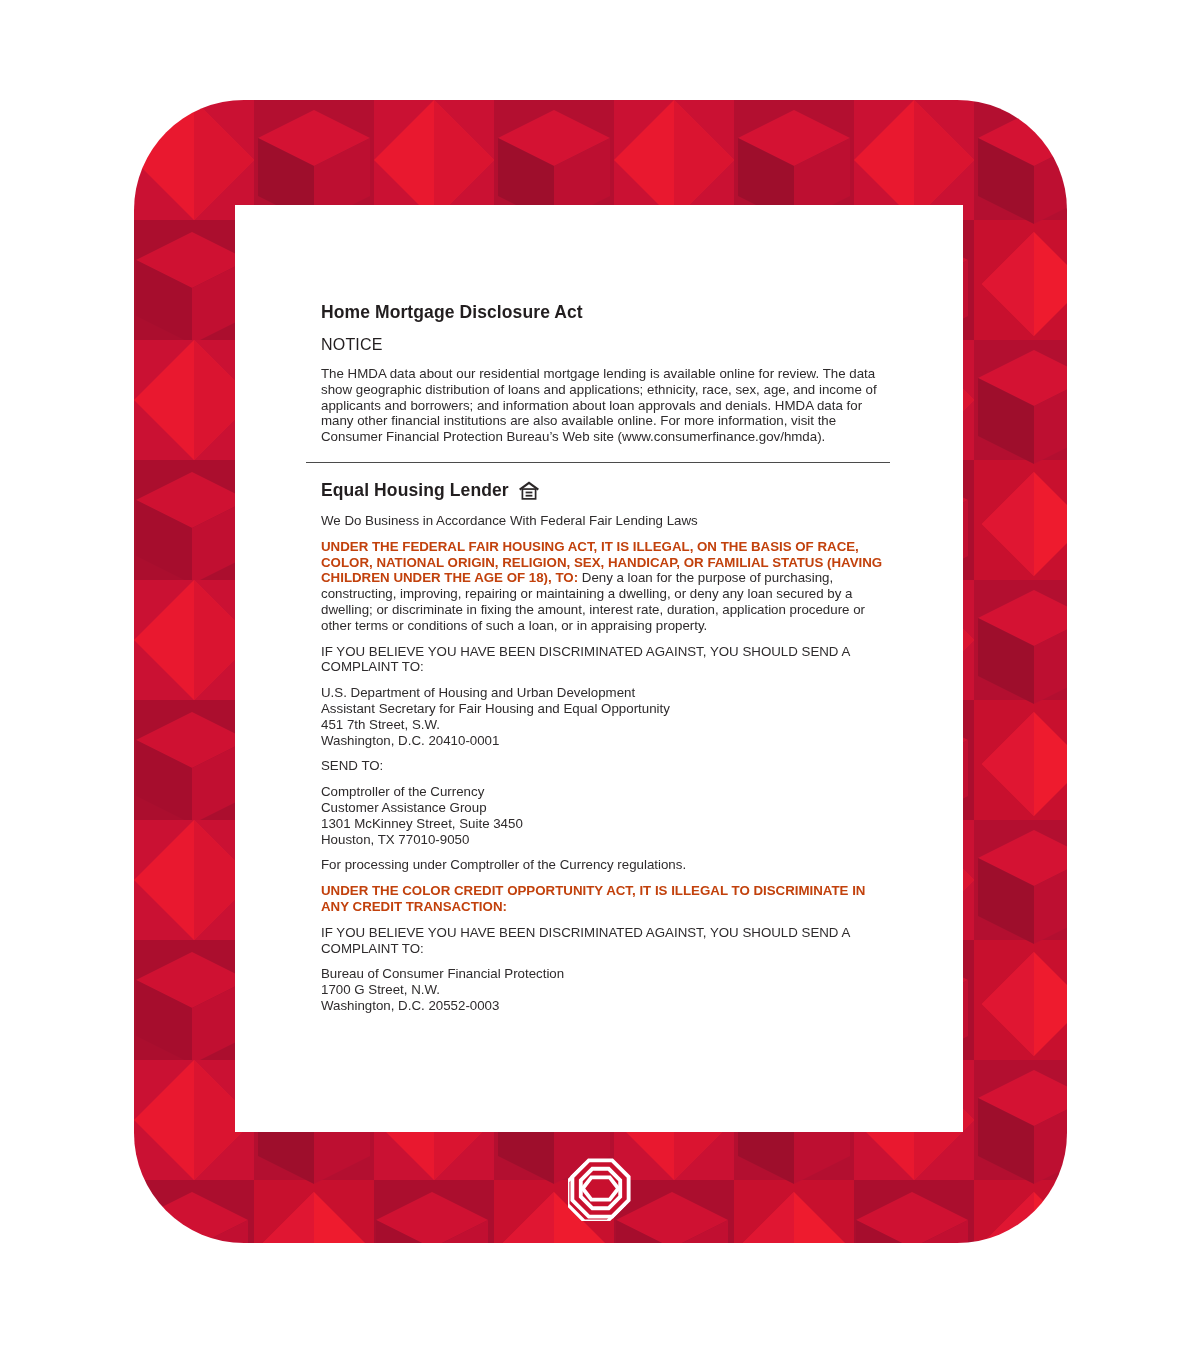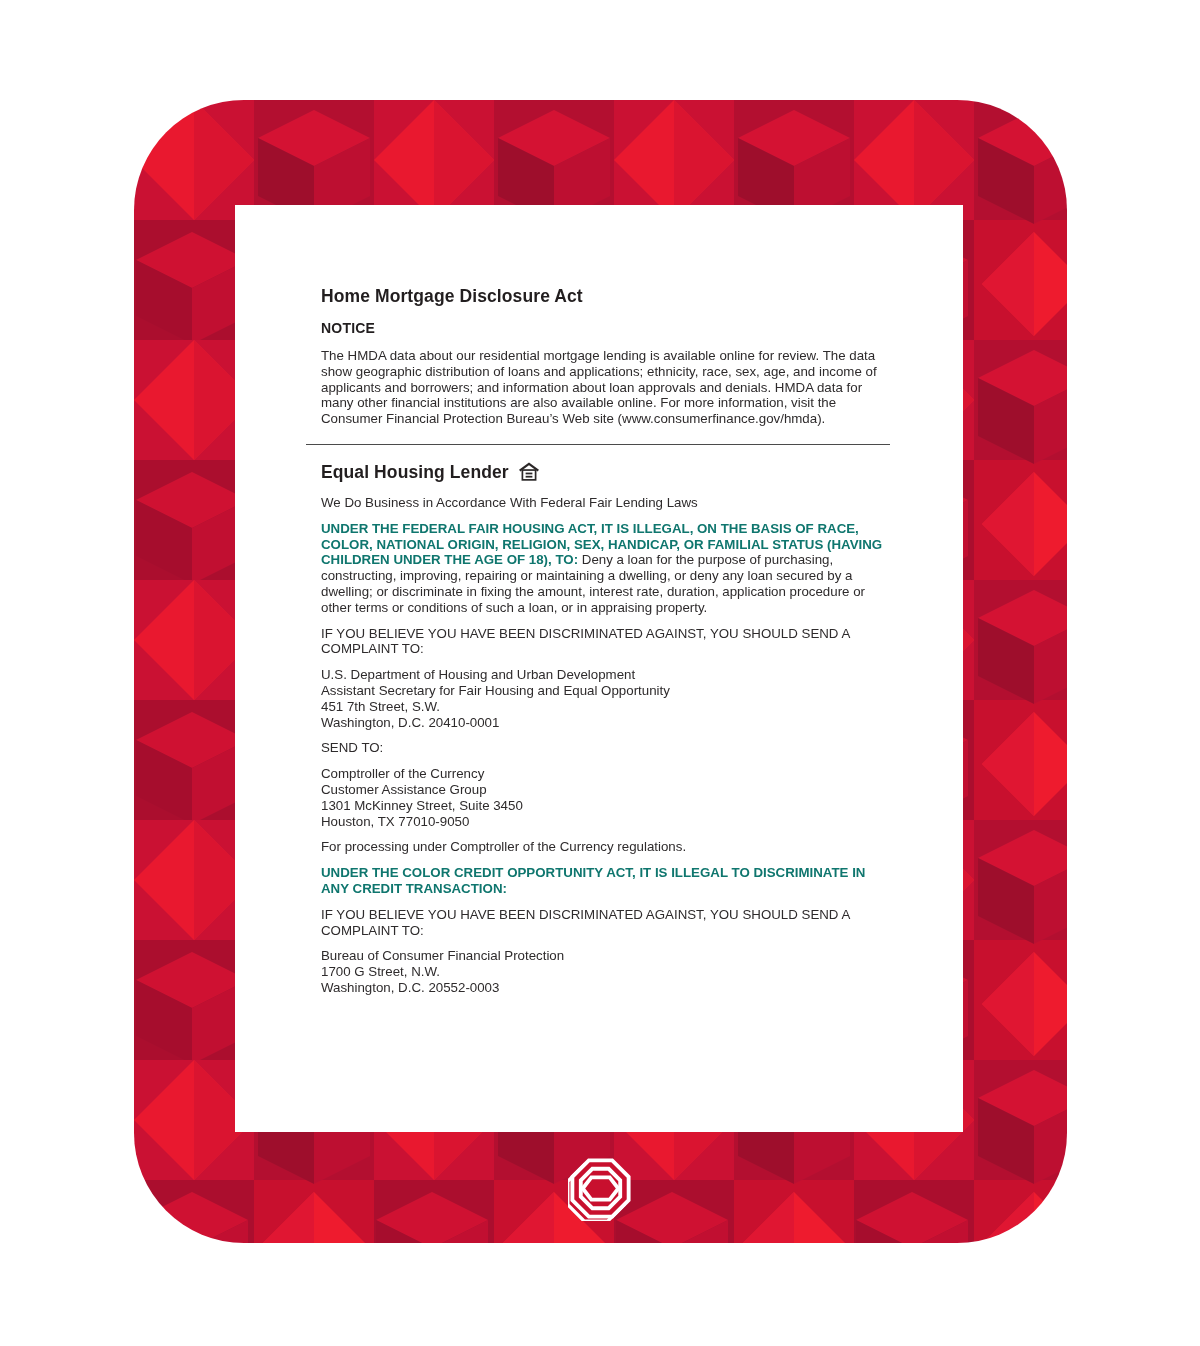--- a/index.html
+++ b/index.html
@@ -32,44 +32,44 @@
     height: 927px;
     background: #ffffff;
   }
   .content {
     padding: 81px 77px 0 86px;
   }
   .content h1, .content h2 {
     font-size: 17.5px;
     font-weight: bold;
     color: #221e1f;
-    margin: 0 0 13px 0;
+    margin: 16px 0 13px 0;
     letter-spacing: 0.1px;
   }
   .content h2 {
     display: flex;
-    align-items: flex-start;
+    align-items: flex-end;
     gap: 9px;
     margin: 0 0 12px 0;
   }
   .notice-label {
-    font-size: 14px;
-    font-weight: bold;
+    font-size: 16px;
+    font-weight: normal;
     color: #221e1f;
     margin: 0 0 12px 0;
     letter-spacing: 0.2px;
   }
   .content p {
     font-size: 13.3px;
     line-height: 15.8px;
     color: #2e2b2c;
     margin: 0 0 10px 0;
     width: 566px;
   }
-  .content p strong { color: #0f766e; }
+  .content p strong { color: #c2410c; }
   .divider {
     border: none;
     border-top: 1.3px solid #4b4b4b;
     width: 584px;
     margin: 17px 0 17px -15px;
   }
   .eh-icon { display: inline-flex; line-height: 0; }
 
   
   .brand-logo {

